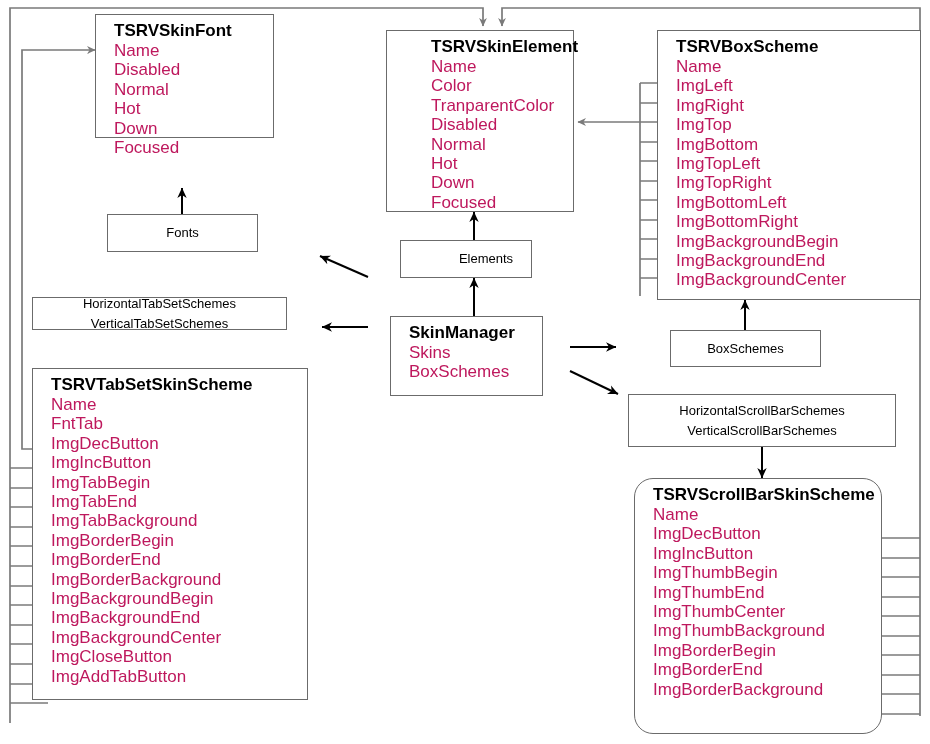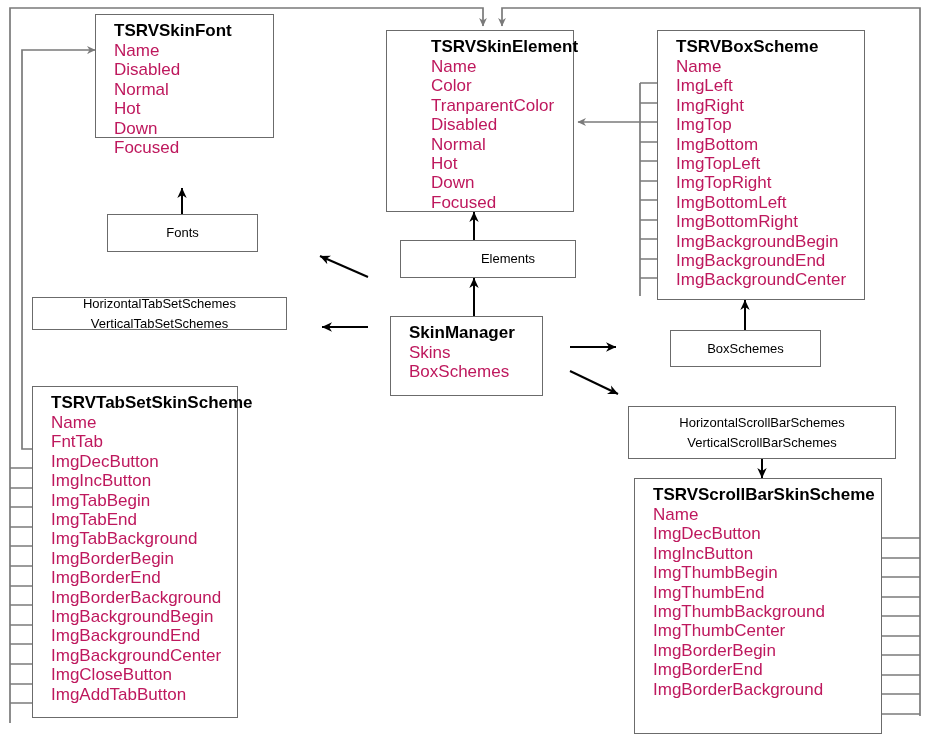--- a/index.html
+++ b/index.html
@@ -122,94 +122,94 @@
     <div class="member">Name</div>
     <div class="member">Color</div>
     <div class="member">TranparentColor</div>
     <div class="member">Disabled</div>
     <div class="member">Normal</div>
     <div class="member">Hot</div>
     <div class="member">Down</div>
     <div class="member">Focused</div>
   </div>
 
-  <div class="box pad" style="left:657px;top:30px;width:208px;height:270px;">
+  <div class="box pad" style="left:657px;top:30px;width:264px;height:270px;">
     <div class="cls-title">TSRVBoxScheme</div>
     <div class="member">Name</div>
     <div class="member">ImgLeft</div>
     <div class="member">ImgRight</div>
     <div class="member">ImgTop</div>
     <div class="member">ImgBottom</div>
     <div class="member">ImgTopLeft</div>
     <div class="member">ImgTopRight</div>
     <div class="member">ImgBottomLeft</div>
     <div class="member">ImgBottomRight</div>
     <div class="member">ImgBackgroundBegin</div>
     <div class="member">ImgBackgroundEnd</div>
     <div class="member">ImgBackgroundCenter</div>
   </div>
 
-  <div class="box pad" style="left:32px;top:386px;width:206px;height:332px;">
+  <div class="box pad" style="left:32px;top:368px;width:276px;height:332px;">
     <div class="cls-title">TSRVTabSetSkinScheme</div>
     <div class="member">Name</div>
     <div class="member">FntTab</div>
     <div class="member">ImgDecButton</div>
     <div class="member">ImgIncButton</div>
     <div class="member">ImgTabBegin</div>
     <div class="member">ImgTabEnd</div>
     <div class="member">ImgTabBackground</div>
     <div class="member">ImgBorderBegin</div>
     <div class="member">ImgBorderEnd</div>
     <div class="member">ImgBorderBackground</div>
     <div class="member">ImgBackgroundBegin</div>
     <div class="member">ImgBackgroundEnd</div>
     <div class="member">ImgBackgroundCenter</div>
     <div class="member">ImgCloseButton</div>
     <div class="member">ImgAddTabButton</div>
   </div>
 
-  <div class="box pad" style="left:634px;top:478px;width:248px;height:256px;">
+  <div class="box pad" style="left:634px;top:478px;width:248px;height:256px;border-radius:19px;">
     <div class="cls-title">TSRVScrollBarSkinScheme</div>
     <div class="member">Name</div>
     <div class="member">ImgDecButton</div>
     <div class="member">ImgIncButton</div>
     <div class="member">ImgThumbBegin</div>
     <div class="member">ImgThumbEnd</div>
+    <div class="member">ImgThumbCenter</div>
     <div class="member">ImgThumbBackground</div>
-    <div class="member">ImgThumbCenter</div>
     <div class="member">ImgBorderBegin</div>
     <div class="member">ImgBorderEnd</div>
     <div class="member">ImgBorderBackground</div>
   </div>
 
   <div class="box pad" style="left:390px;top:316px;width:153px;height:80px;">
     <div class="cls-title">SkinManager</div>
     <div class="member">Skins</div>
     <div class="member">BoxSchemes</div>
   </div>
 
   <div class="box plain" style="left:107px;top:214px;width:151px;height:38px;">
     <div class="plain-label">Fonts</div>
   </div>
 
-  <div class="box plain" style="left:400px;top:240px;width:176px;height:38px;padding-left:40px;">
+  <div class="box plain" style="left:400px;top:240px;width:132px;height:38px;padding-left:40px;">
     <div class="plain-label">Elements</div>
   </div>
 
   <div class="box plain" style="left:670px;top:330px;width:151px;height:37px;">
     <div class="plain-label">BoxSchemes</div>
   </div>
 
   <div class="box plain padc" style="left:32px;top:297px;width:255px;height:33px;">
     <div class="plain-label">
       <span>HorizontalTabSetSchemes</span><br>
       <span>VerticalTabSetSchemes</span>
     </div>
   </div>
 
-  <div class="box plain padc" style="left:628px;top:394px;width:268px;height:53px;margin-top:12px;">
+  <div class="box plain padc" style="left:628px;top:394px;width:268px;height:53px;">
     <div class="plain-label">
       <span>HorizontalScrollBarSchemes</span><br>
       <span>VerticalScrollBarSchemes</span>
     </div>
   </div>
 
 </div>
 
 </body></html>

